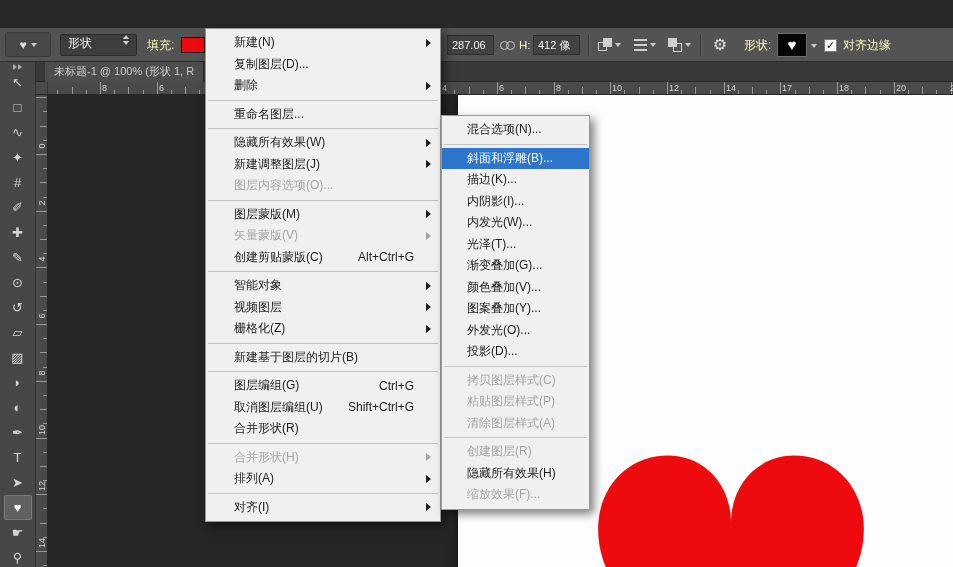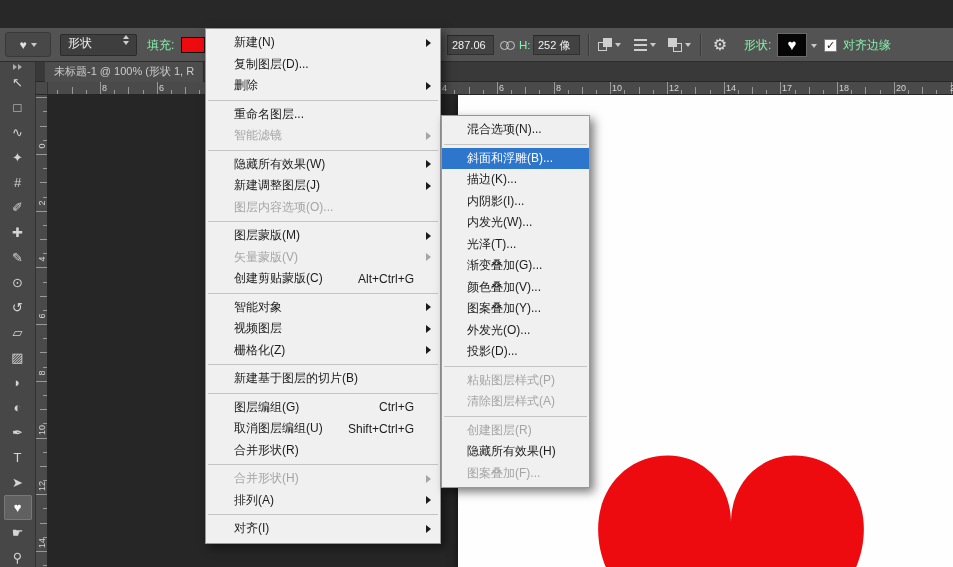--- a/index.html
+++ b/index.html
@@ -13,21 +13,21 @@
     border-bottom:1px solid #383838; display:flex; align-items:stretch; z-index:30; }
   .ps-logo { width:33px; background:#0c2b45; color:#43a9f5; font-weight:bold; font-size:14px;
     display:flex; align-items:center; justify-content:center; }
   #menubar-items { display:flex; }
   .menubar-item { padding:0 9px; display:flex; align-items:center; color:#e6e6e6; font-size:12px; cursor:default; }
   .menubar-item.active { background:#6d6d6d; color:#fff; }
 
   
   .options-bar { position:absolute; top:28px; left:0; width:953px; height:34px; background:#535353;
     border-bottom:1px solid #2d2d2d; z-index:10; }
-  .opt-label { position:absolute; color:#86efac; font-size:12px; line-height:34px; }
+  .opt-label { position:absolute; color:#fef9c3; font-size:12px; line-height:34px; }
   .val-box { position:absolute; top:7px; height:20px; background:#424242; border:1px solid #303030;
     border-top-color:#272727; color:#f2f2f2; font-size:11px; line-height:18px; padding:0 4px; }
   .preset-btn { position:absolute; left:5px; top:4px; width:46px; height:25px; background:#484848;
     border:1px solid #393939; border-radius:3px; display:flex; align-items:center; justify-content:center; gap:4px;
     color:#e2e2e2; font-size:12px; }
   .caret { width:0; height:0; border-left:3.5px solid transparent; border-right:3.5px solid transparent;
     border-top:4px solid #c9c9c9; }
   .mode-select { position:absolute; left:60px; top:6px; width:77px; height:22px; background:#3e3e3e;
     border:1px solid #2b2b2b; border-radius:2px; color:#efefef; font-size:12px; display:flex;
     align-items:flex-start; padding:0 7px; }
@@ -298,21 +298,21 @@
     </div>
     <span class="opt-label" style="left:147px">填充:</span>
     <span class="fill-swatch" style="background: rgb(238, 11, 16);"></span>
 
     <span class="val-box" style="left:447px;width:47px">287.06</span>
     <span class="chain-icon">
         <i></i>
         <i></i>
       </span>
     <span class="opt-label" style="left:519px;font-size:11.5px">H:</span>
-    <span class="val-box" style="left:533px;width:47px">252 像</span>
+    <span class="val-box" style="left:533px;width:47px">412 像</span>
 
     <span class="vdiv" style="left:588px"></span>
     <div class="icon-btn" style="left:598px">
       <span class="sq-icon">
           <i class="outline"></i>
           <i class="fill"></i>
         </span>
       <span class="caret"></span>
     </div>
     <div class="icon-btn" style="left:634px">
@@ -353,24 +353,20 @@
         <span>复制图层(D)...</span>
       </div>
       <div class="menu-item">
         <span>删除</span>
         <span class="mi-arrow"></span>
       </div>
       <div class="menu-sep"></div>
       <div class="menu-item">
         <span>重命名图层...</span>
       </div>
-      <div class="menu-item disabled">
-        <span>智能滤镜</span>
-        <span class="mi-arrow"></span>
-      </div>
       <div class="menu-sep"></div>
       <div class="menu-item">
         <span>隐藏所有效果(W)</span>
         <span class="mi-arrow"></span>
       </div>
       <div class="menu-item">
         <span>新建调整图层(J)</span>
         <span class="mi-arrow"></span>
       </div>
       <div class="menu-item disabled">
@@ -463,30 +459,33 @@
         <span>图案叠加(Y)...</span>
       </div>
       <div class="menu-item">
         <span>外发光(O)...</span>
       </div>
       <div class="menu-item">
         <span>投影(D)...</span>
       </div>
       <div class="menu-sep"></div>
       <div class="menu-item disabled">
+        <span>拷贝图层样式(C)</span>
+      </div>
+      <div class="menu-item disabled">
         <span>粘贴图层样式(P)</span>
       </div>
       <div class="menu-item disabled">
         <span>清除图层样式(A)</span>
       </div>
       <div class="menu-sep"></div>
       <div class="menu-item disabled">
         <span>创建图层(R)</span>
       </div>
       <div class="menu-item">
         <span>隐藏所有效果(H)</span>
       </div>
       <div class="menu-item disabled">
-        <span>图案叠加(F)...</span>
+        <span>缩放效果(F)...</span>
       </div>
     </div>
 
 </div>
 
 </body></html>

